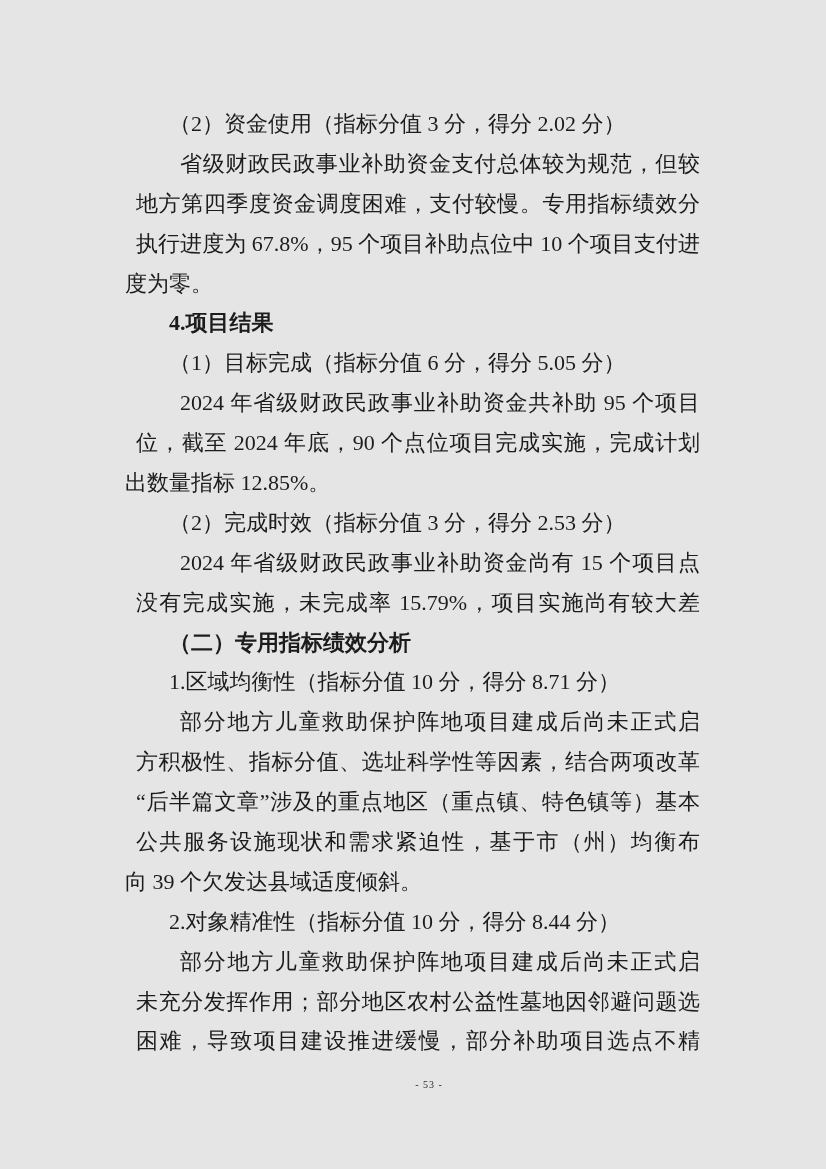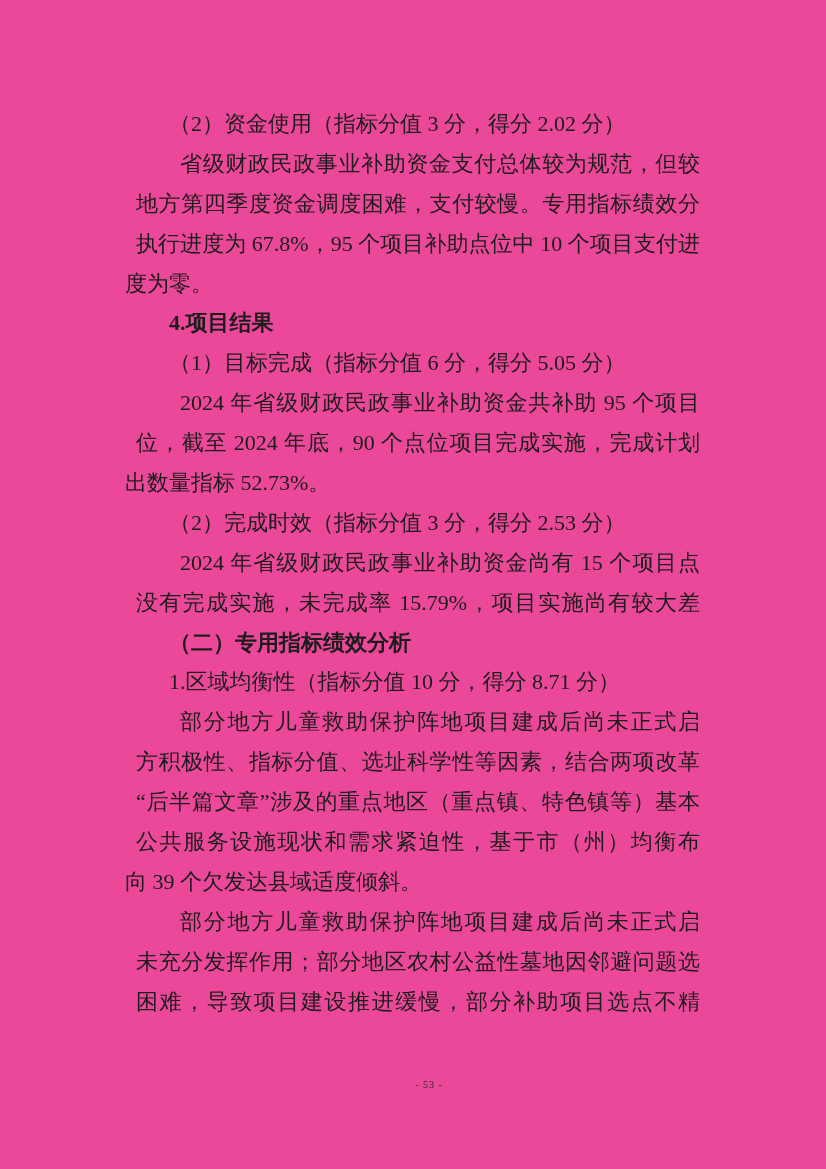--- a/index.html
+++ b/index.html
@@ -4,21 +4,21 @@
 <style>
   html, body { margin: 0; padding: 0; }
   body {
     width: 826px; height: 1169px;
     background: #ffffff;
     font-family: "Liberation Serif", "DejaVu Serif", serif;
     color: #1c1c1c;
     position: relative;
     overflow: hidden;
   }
-  .page { position: absolute; inset: 0; background: #ec4899; }
+  .page { position: absolute; inset: 0; background: #e5e5e5; }
   .content {
     position: absolute;
     left: 125px; top: 104px;
     width: 575px;
   }
   .line {
     height: 39.9px;
     line-height: 39.9px;
     font-size: 22px;
     white-space: nowrap;
@@ -53,33 +53,34 @@
     <div class="line indent">（2）资金使用（指标分值 3 分，得分 2.02 分）</div>
     <div class="line indent fill">省级财政民政事业补助资金支付总体较为规范，但较多</div>
     <div class="line fill">地方第四季度资金调度困难，支付较慢。专用指标绩效分析</div>
     <div class="line fill">执行进度为 67.8%，95 个项目补助点位中 10 个项目支付进</div>
     <div class="line">度为零。</div>
 
     <div class="line indent bold">4.项目结果</div>
     <div class="line indent">（1）目标完成（指标分值 6 分，得分 5.05 分）</div>
     <div class="line indent fill">2024 年省级财政民政事业补助资金共补助 95 个项目点</div>
     <div class="line fill">位，截至 2024 年底，90 个点位项目完成实施，完成计划产</div>
-    <div class="line">出数量指标 52.73%。</div>
+    <div class="line">出数量指标 12.85%。</div>
 
     <div class="line indent">（2）完成时效（指标分值 3 分，得分 2.53 分）</div>
     <div class="line indent fill">2024 年省级财政民政事业补助资金尚有 15 个项目点位</div>
     <div class="line fill">没有完成实施，未完成率 15.79%，项目实施尚有较大差距。</div>
 
     <div class="line indent bold">（二）专用指标绩效分析</div>
     <div class="line indent">1.区域均衡性（指标分值 10 分，得分 8.71 分）</div>
     <div class="line indent fill">部分地方儿童救助保护阵地项目建成后尚未正式启用、地</div>
     <div class="line fill">方积极性、指标分值、选址科学性等因素，结合两项改革</div>
     <div class="line fill">“后半篇文章”涉及的重点地区（重点镇、特色镇等）基本</div>
     <div class="line fill">公共服务设施现状和需求紧迫性，基于市（州）均衡布局，</div>
     <div class="line">向 39 个欠发达县域适度倾斜。</div>
 
+    <div class="line indent">2.对象精准性（指标分值 10 分，得分 8.44 分）</div>
     <div class="line indent fill">部分地方儿童救助保护阵地项目建成后尚未正式启用，</div>
     <div class="line fill">未充分发挥作用；部分地区农村公益性墓地因邻避问题选址</div>
     <div class="line fill">困难，导致项目建设推进缓慢，部分补助项目选点不精准。</div>
   </div>
 
   <div class="footer">- 53 -</div>
 </div>
 
 </body></html>

